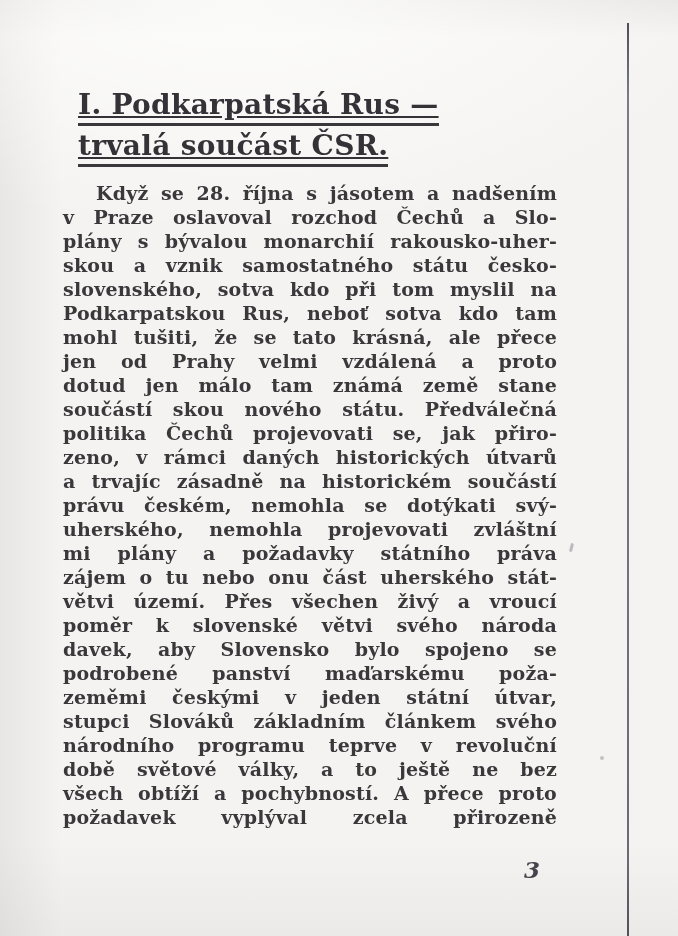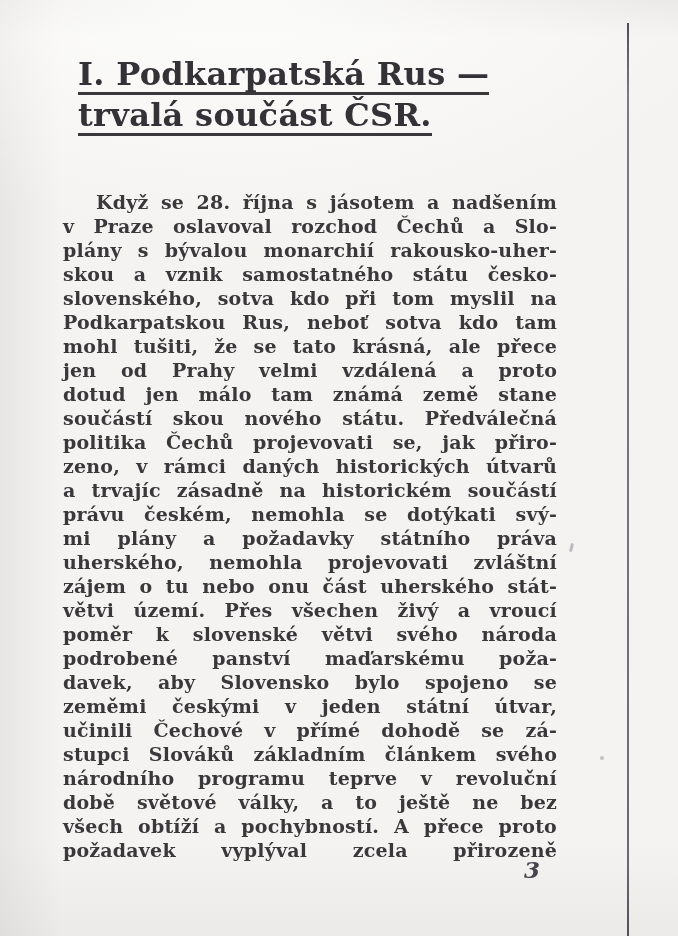--- a/index.html
+++ b/index.html
@@ -25,46 +25,46 @@
     position: absolute;
     left: 627px;
     top: 23px;
     width: 2px;
     height: 913px;
     background: linear-gradient(180deg, #4e4e58 0%, #7b7b86 8%, #72727d 60%, #6a6a75 92%, #51515b 100%);
   }
   .heading {
     position: absolute;
     left: 78px;
-    top: 61px;
+    top: 92px;
     color: #343237;
     font-weight: bold;
-    font-size: 32px;
+    font-size: 28px;
     line-height: 26px;
     letter-spacing: 0.3px;
+    text-decoration: underline;
   }
   .heading-line {
     display: table;
     border-bottom: 3px solid #3a383b;
     padding-bottom: 5px;
     margin-bottom: 7px;
     white-space: nowrap;
   }
   .body-text {
     position: absolute;
     left: 63px;
     top: 181px;
     width: 494px;
     color: #3a383b;
     font-size: 19px;
     font-weight: bold;
     line-height: 24px;
     letter-spacing: 0.2px;
     word-spacing: 1px;
-    margin-top: 9px;
   }
   .text-line {
     height: 24px;
     text-align: justify;
     text-align-last: justify;
     white-space: nowrap;
   }
   .text-line:first-child {
     text-indent: 33px;
   }
@@ -120,29 +120,28 @@
       <div class="text-line">slovenského, sotva kdo při tom myslil na</div>
       <div class="text-line">Podkarpatskou Rus, neboť sotva kdo tam</div>
       <div class="text-line">mohl tušiti, že se tato krásná, ale přece</div>
       <div class="text-line">jen od Prahy velmi vzdálená a proto</div>
       <div class="text-line">dotud jen málo tam známá země stane</div>
       <div class="text-line">součástí skou nového státu. Předválečná</div>
       <div class="text-line">politika Čechů projevovati se, jak přiro-</div>
       <div class="text-line">zeno, v rámci daných historických útvarů</div>
       <div class="text-line">a trvajíc zásadně na historickém součástí</div>
       <div class="text-line">právu českém, nemohla se dotýkati svý-</div>
+      <div class="text-line">uherského, nemohla projevovati zvláštní</div>
       <div class="text-line">mi plány a požadavky státního práva</div>
-      <div class="text-line">uherského, nemohla projevovati zvláštní</div>
       <div class="text-line">zájem o tu nebo onu část uherského stát-</div>
       <div class="text-line">větvi území. Přes všechen živý a vroucí</div>
       <div class="text-line">poměr k slovenské větvi svého národa</div>
+      <div class="text-line">davek, aby Slovensko bylo spojeno se</div>
       <div class="text-line">podrobené panství maďarskému poža-</div>
-      <div class="text-line">davek, aby Slovensko bylo spojeno se</div>
       <div class="text-line">zeměmi českými v jeden státní útvar,</div>
-      <div class="text-line">učinili Čechové v přímé dohodě se zá-</div>
       <div class="text-line">stupci Slováků základním článkem svého</div>
       <div class="text-line">národního programu teprve v revoluční</div>
       <div class="text-line">době světové války, a to ještě ne bez</div>
       <div class="text-line">všech obtíží a pochybností. A přece proto</div>
       <div class="text-line">požadavek vyplýval zcela přirozeně</div>
     </div>
 
   <div class="page-number">3</div>
 
   <div class="speck-comma"></div>

